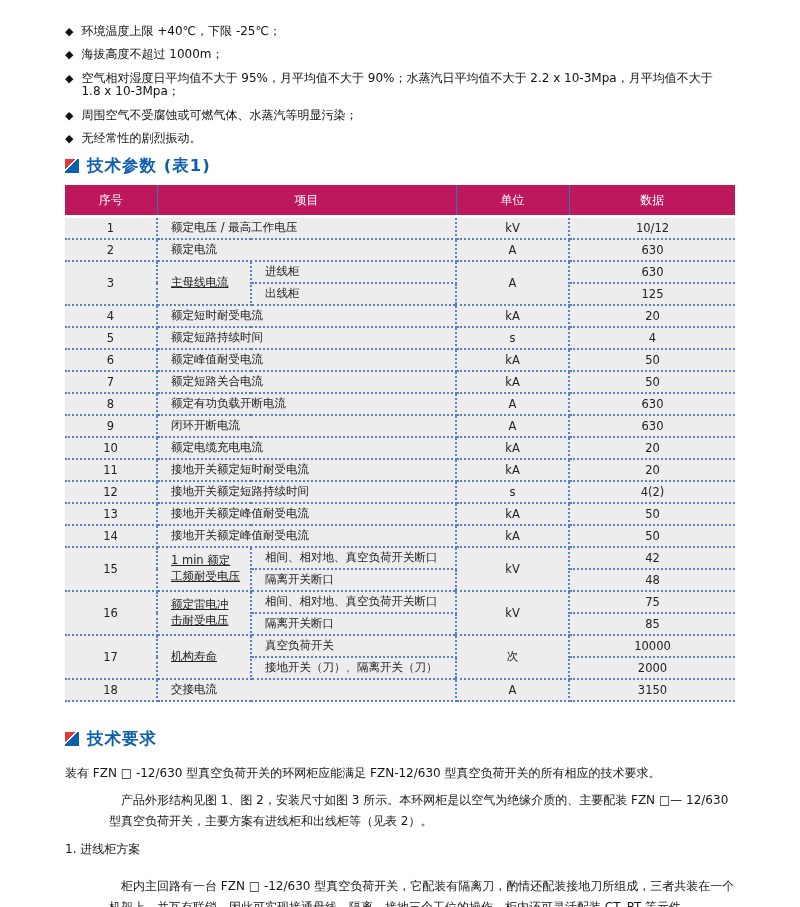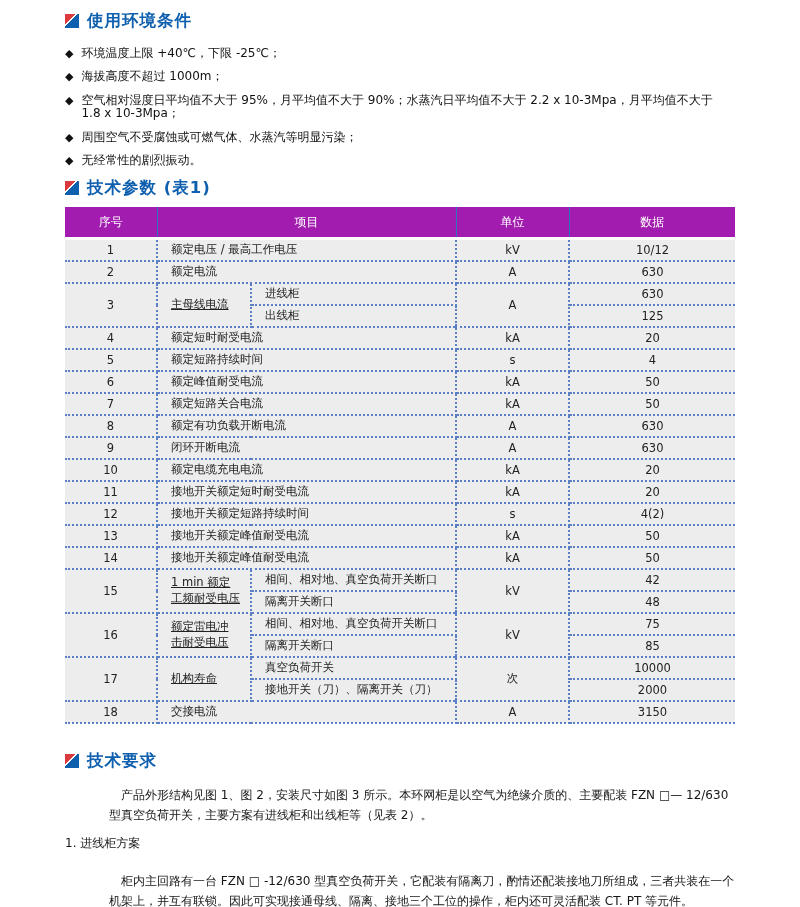--- a/index.html
+++ b/index.html
@@ -22,21 +22,21 @@
 
   
   .env-list { list-style: none; margin: 15px 0 0 0; padding: 0; }
   .env-list li { display: flex; gap: 8px; margin-bottom: 9.5px; font-size: 12px; line-height: 1.15; color: #111; }
   .bullet-diamond { font-size: 11px; color: #111; line-height: 1.25; }
 
   
   .sec-params { margin-top: 6px; }
   .params-table { width: 670px; border-collapse: collapse; margin-top: 8px; table-layout: fixed; }
   .params-table th {
-    background: #a21caf; color: #ffffff; font-weight: normal;
+    background: #be185d; color: #ffffff; font-weight: normal;
     font-size: 12px; height: 31px; padding: 0 8px;
     border-right: 1px solid #2e74ba; border-bottom: 3px solid #ffffff;
   }
   .params-table th:last-child { border-right: none; }
   .params-table td {
     background: #ededed; font-size: 11.5px; color: #222;
     border-bottom: 2px dotted #5b7fc4; border-right: 2px dotted #5b7fc4;
     padding: 2.5px 4px; height: 20px; text-align: center; vertical-align: middle;
   }
   .params-table td:last-child { border-right: none; }
@@ -49,24 +49,20 @@
   .req-paragraphs p { margin: 0 0 7px 0; font-size: 12px; line-height: 1.72; color: #161616; }
   .req-paragraphs p.indent { text-indent: 1em; margin-left: 44px; }
   .req-paragraphs p.item-title { margin-bottom: 17px; }
 </style>
 </head>
 <body>
 
 <div class="page">
 
   <div class="sec-env">
-    <h2 class="sec-heading">
-      <span class="icon-square"></span>
-      <span class="sec-title">使用环境条件</span>
-    </h2>
     <ul class="env-list">
         <li>
           <span class="bullet-diamond">◆</span>
           <span>环境温度上限 +40℃，下限 -25℃；</span>
         </li>
         <li>
           <span class="bullet-diamond">◆</span>
           <span>海拔高度不超过 1000m；</span>
         </li>
         <li>
@@ -239,19 +235,20 @@
         </tbody>
     </table>
   </div>
 
   <div class="sec-req">
     <h2 class="sec-heading">
       <span class="icon-square"></span>
       <span class="sec-title">技术要求</span>
     </h2>
     <div class="req-paragraphs">
+        <p>装有 FZN □ -12/630 型真空负荷开关的环网柜应能满足 FZN-12/630 型真空负荷开关的所有相应的技术要求。</p>
         <p class="indent">产品外形结构见图 1、图 2，安装尺寸如图 3 所示。本环网柜是以空气为绝缘介质的、主要配装 FZN □— 12/630 型真空负荷开关，主要方案有进线柜和出线柜等（见表 2）。</p>
         <p class="item-title">1. 进线柜方案</p>
         <p class="indent">柜内主回路有一台 FZN □ -12/630 型真空负荷开关，它配装有隔离刀，酌情还配装接地刀所组成，三者共装在一个机架上，并互有联锁。因此可实现接通母线、隔离、接地三个工位的操作，柜内还可灵活配装 CT. PT 等元件。</p>
       </div>
   </div>
 
 </div>
 
 </body></html>

